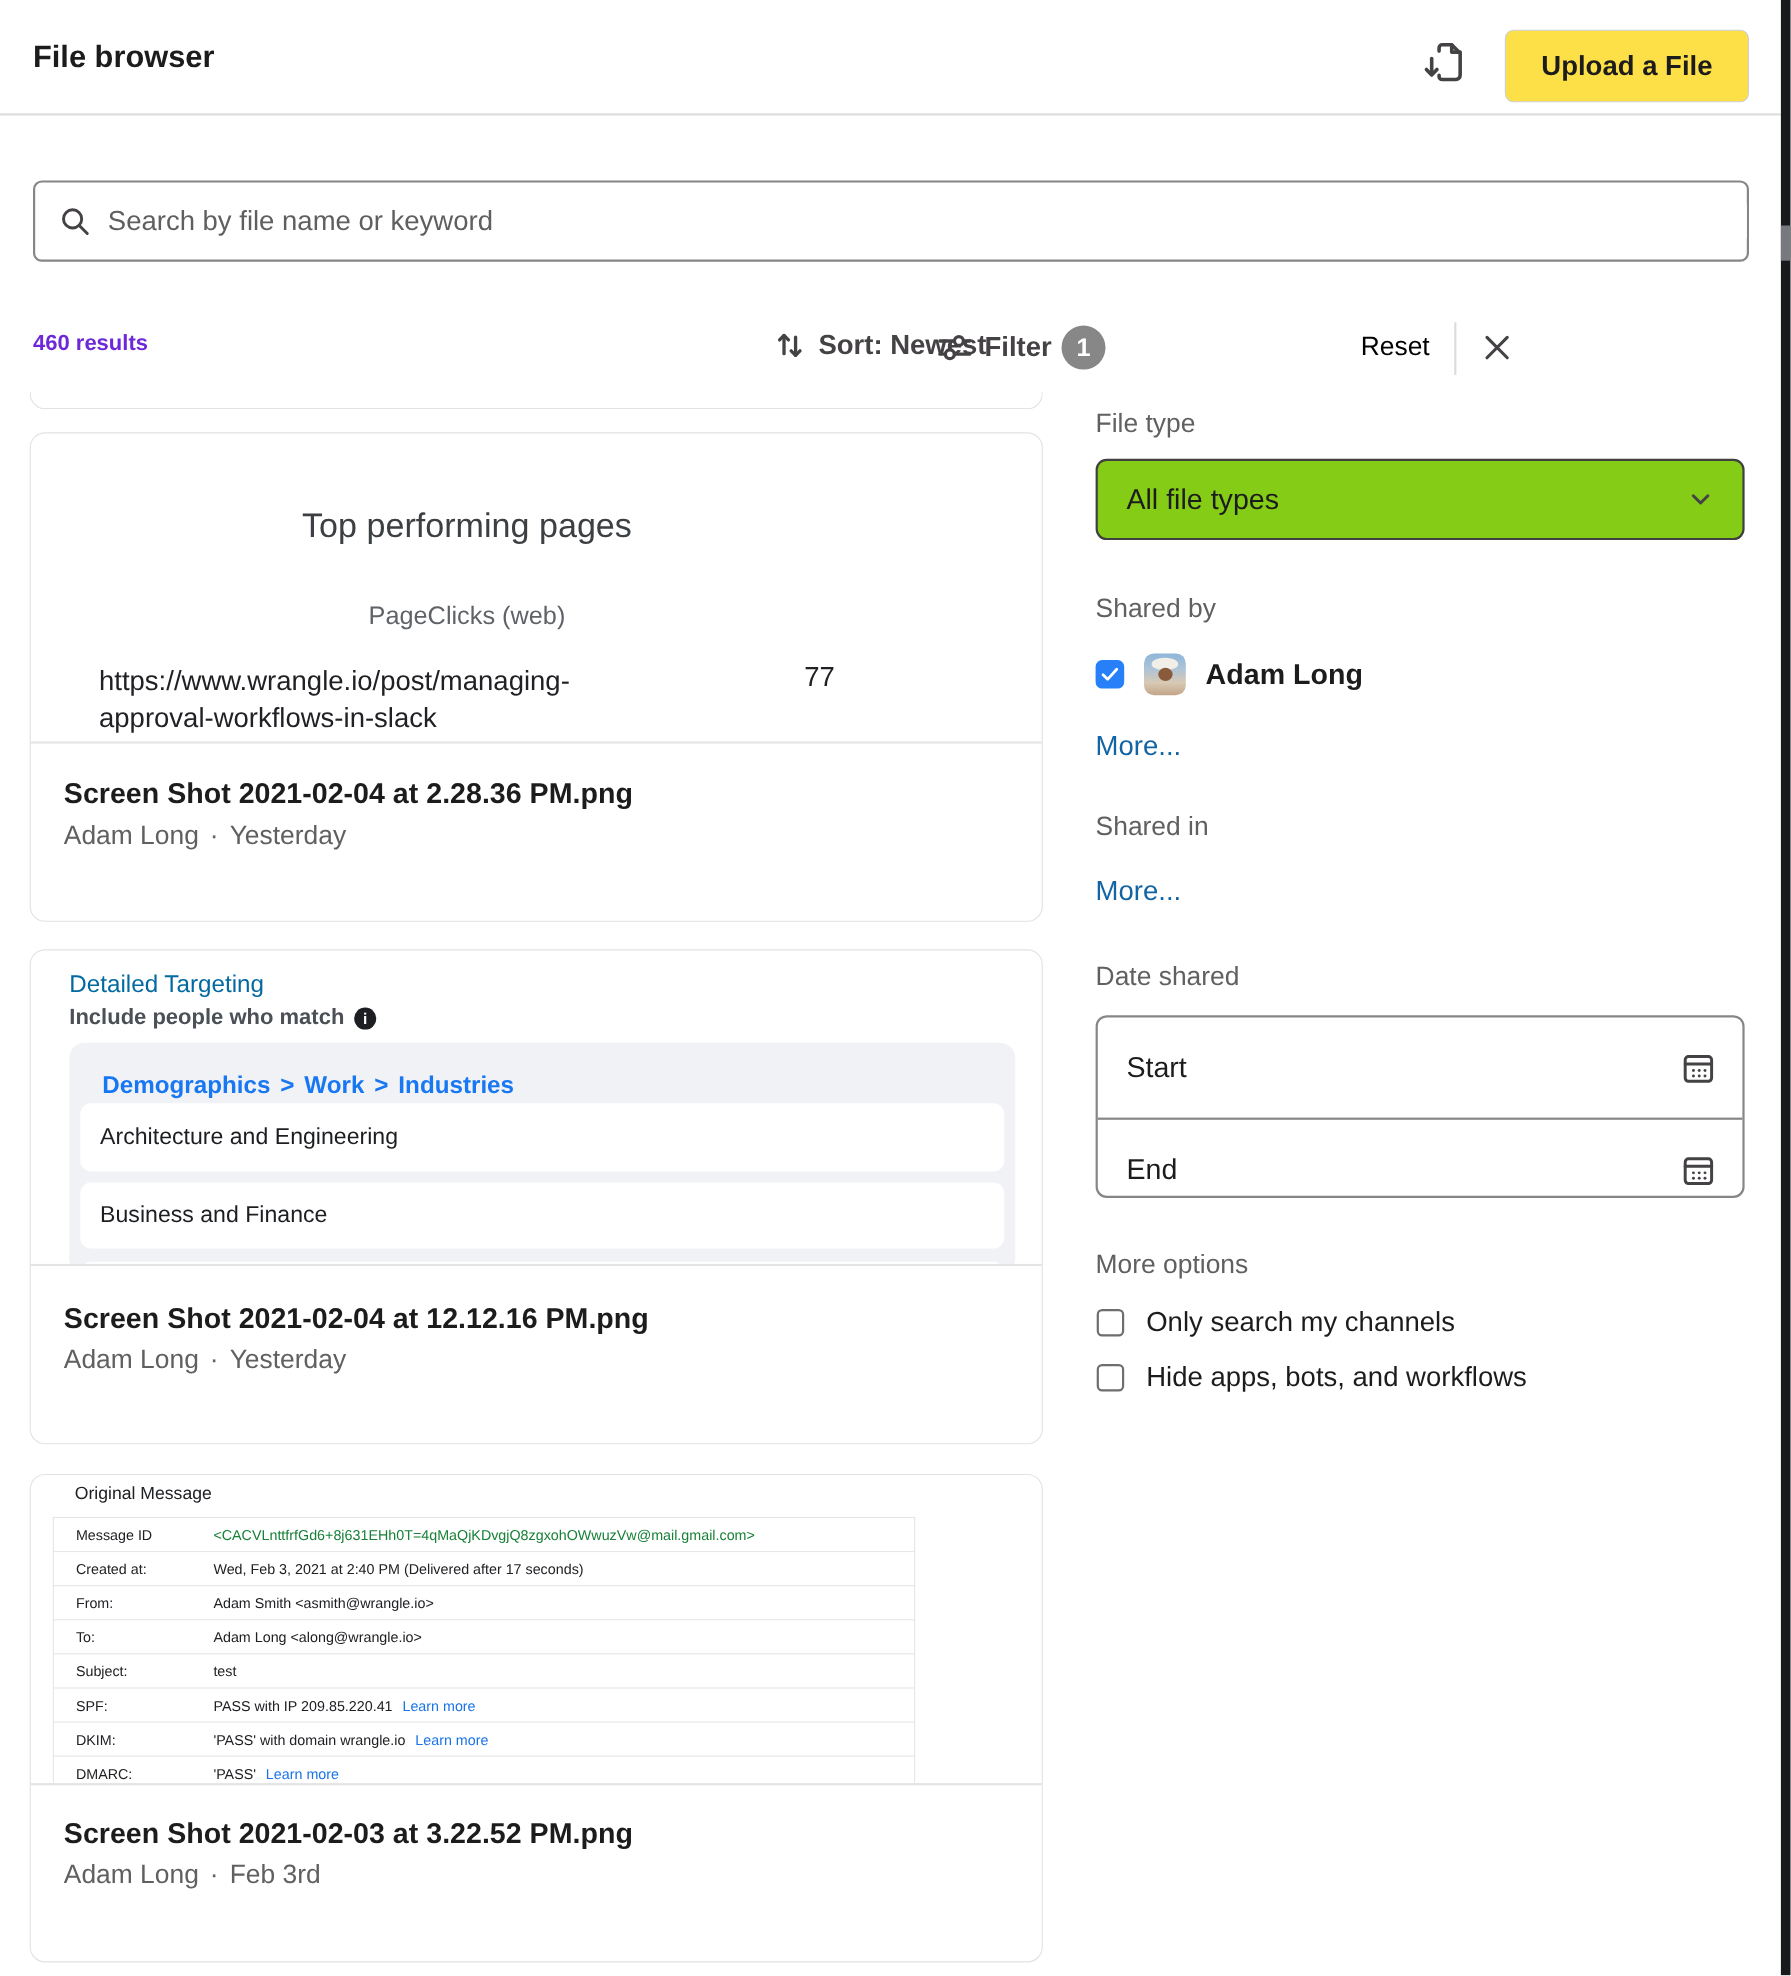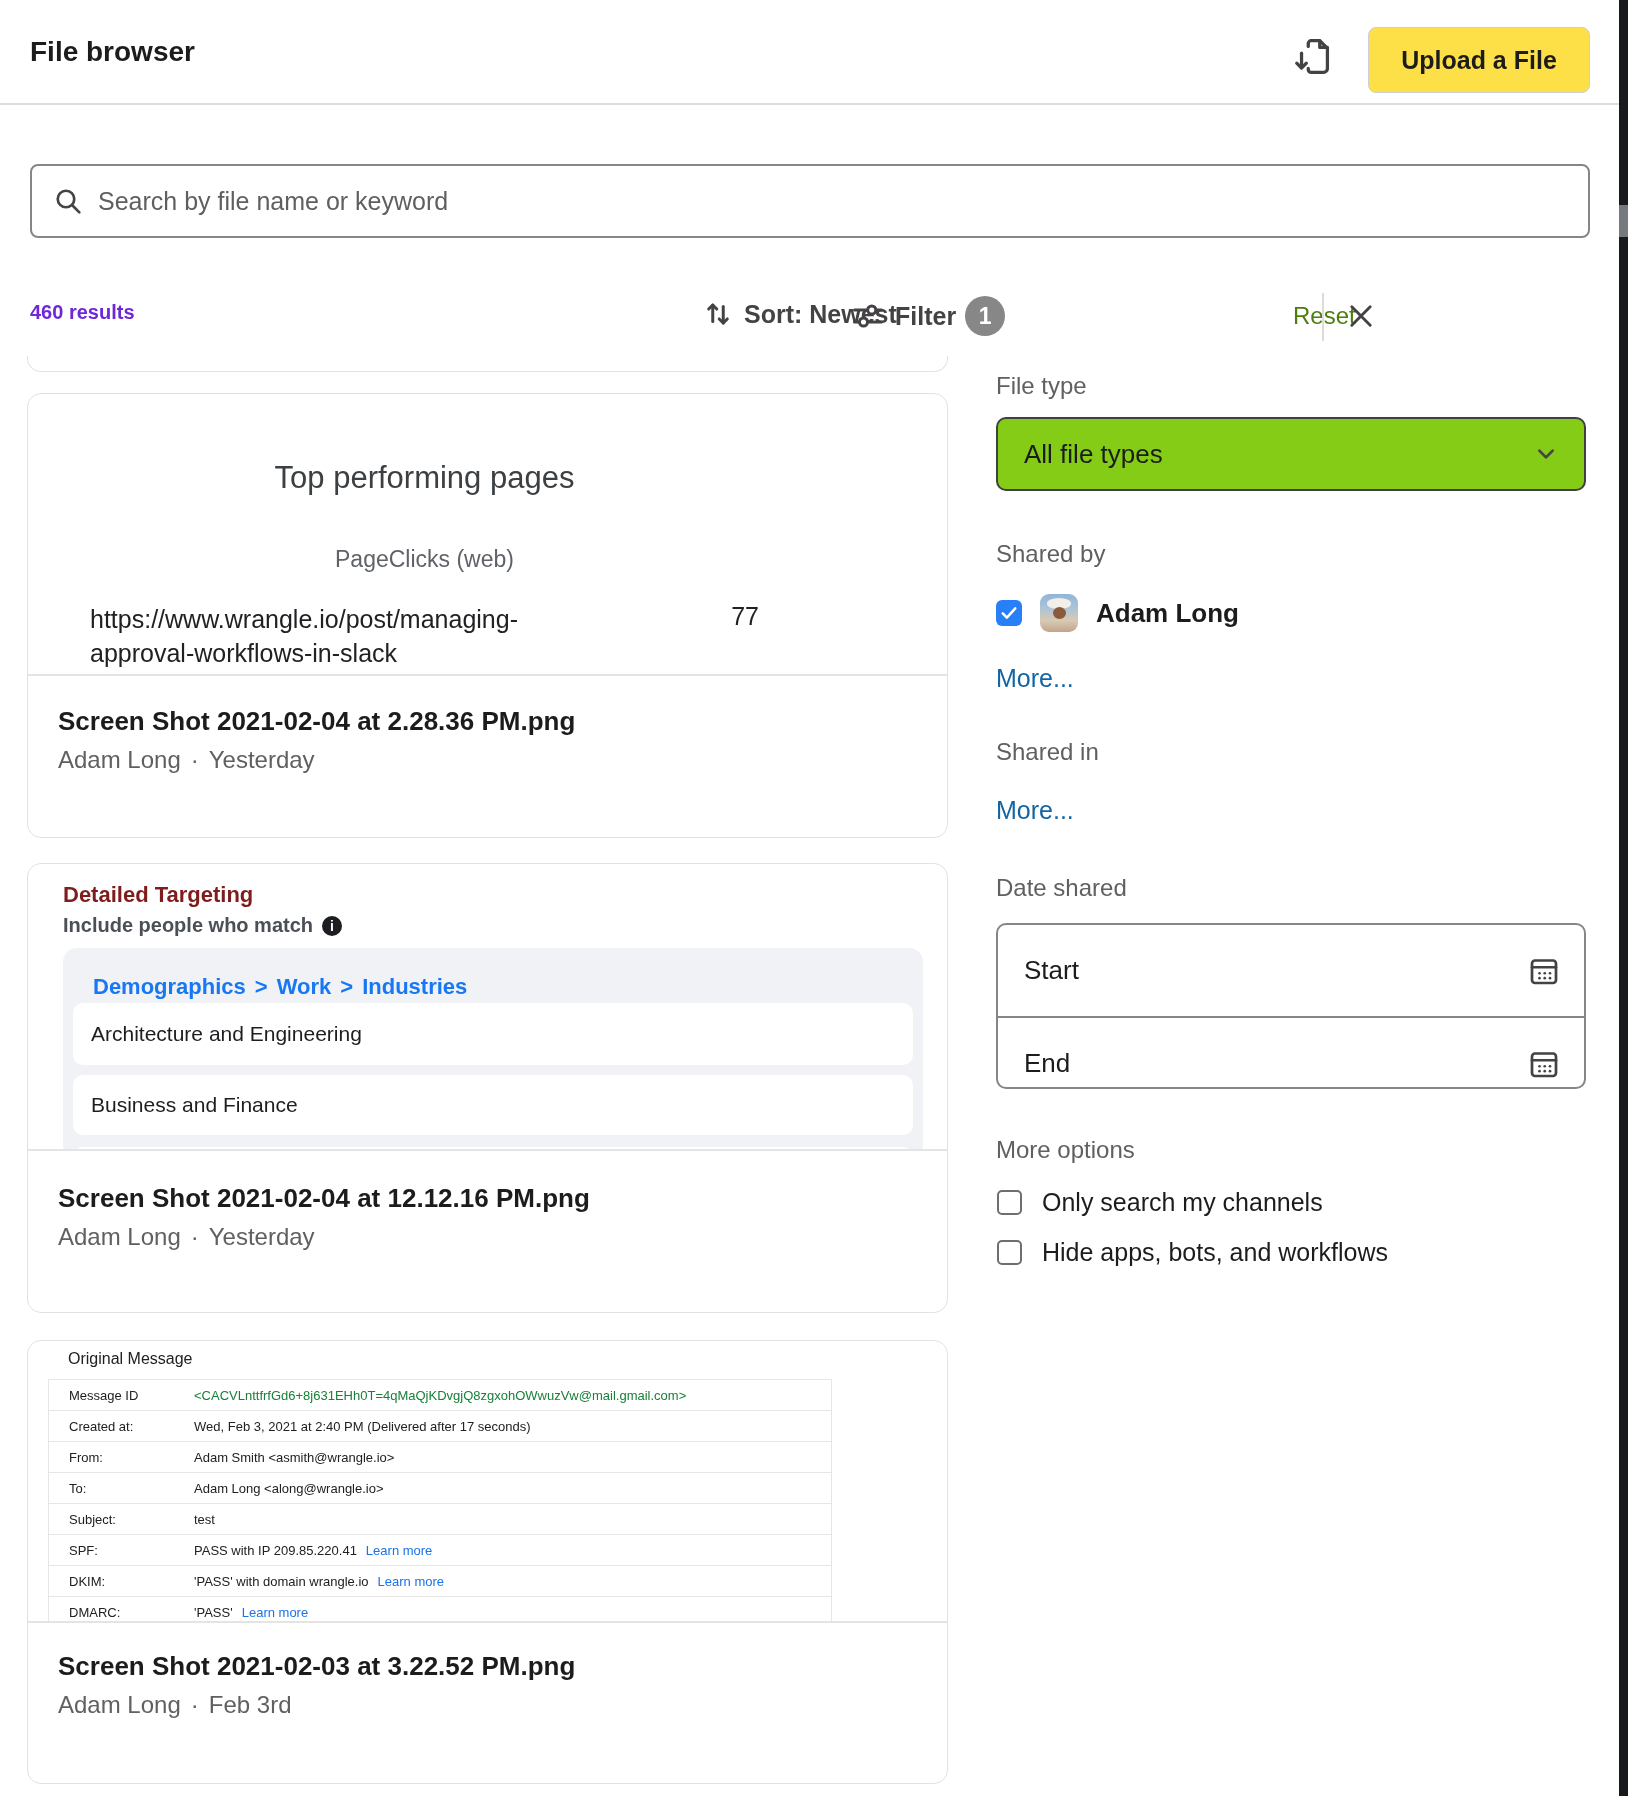--- a/index.html
+++ b/index.html
@@ -23,21 +23,21 @@
   .search-icon{margin-left:20px;display:flex;}
 
   
   .res-count{left:30px;top:301px;font-size:20px;font-weight:700;color:#6d28d9;}
   .sort-btn{left:700px;top:296px;display:flex;align-items:center;gap:8px;cursor:pointer;background:none;border:none;padding:0;}
   .sort-btn span{font-size:25px;font-weight:700;color:#454245;font-family:inherit;}
   .filter-btn{left:850px;top:296px;display:flex;align-items:center;gap:9px;cursor:pointer;background:none;border:none;padding:0;}
   .filter-btn span.flabel{font-size:25px;font-weight:700;color:#454245;font-family:inherit;}
   .filter-badge{width:40px;height:40px;border-radius:50%;background:#878787;color:#fff;font-size:23px;font-weight:700;
                 display:flex;align-items:center;justify-content:center;}
-  .reset-link{left:1293px;top:302px;font-size:24px;color:#4d7c0f;cursor:pointer;}
+  .reset-link{left:1237px;top:302px;font-size:24px;color:#000000;cursor:pointer;}
   .rb-divider{left:1322px;top:293px;width:2px;height:48px;background:#dcdcdc;}
   .close-btn{left:1342px;top:298px;width:38px;height:38px;display:flex;align-items:center;justify-content:center;cursor:pointer;background:none;border:none;}
 
   
   .card-sliver{left:27px;top:356px;width:921px;height:16px;background:#fff;
                border:1.5px solid #e2e2e2;border-top:none;border-radius:0 0 14px 14px;box-sizing:border-box;}
   .card{position:absolute;left:27px;width:921px;background:#fff;border:1.5px solid #e2e2e2;border-radius:14px;
         box-sizing:border-box;cursor:pointer;}
   .card1{top:393px;height:445px;}
   .card2{top:863px;height:450px;}
@@ -54,21 +54,21 @@
   
   .p1-inner{position:absolute;left:62px;right:188px;top:0;height:280px;}
   .p1-title{position:absolute;top:66px;left:0;right:0;text-align:center;font-size:31px;color:#3c4043;}
   .p1-head{position:absolute;top:152px;left:0;right:0;display:flex;justify-content:center;
            font-size:23px;color:#5f6368;}
   .p1-row{position:absolute;top:208px;left:0;right:0;display:flex;justify-content:space-between;}
   .p1-url{width:500px;font-size:25px;line-height:34px;color:#202124;overflow-wrap:anywhere;}
   .p1-clicks{font-size:25px;color:#202124;font-weight:500;}
 
   
-  .dt-title{position:absolute;left:35px;top:18px;font-size:22px;font-weight:700;color:#7f1d1d;}
+  .dt-title{position:absolute;left:35px;top:18px;font-size:22px;font-weight:400;color:#0369a1;}
   .dt-sub{position:absolute;left:35px;top:50px;font-size:20px;font-weight:700;color:#4b4f56;
           display:flex;align-items:center;gap:9px;}
   .info-icon{width:20px;height:20px;border-radius:50%;background:#1c1e21;color:#fff;font-size:14px;font-weight:700;
              display:inline-flex;align-items:center;justify-content:center;}
   .dt-box{position:absolute;left:35px;top:84px;width:860px;height:210px;background:#f0f2f5;border-radius:14px;}
   .dt-bc{position:absolute;left:30px;top:26px;font-size:22px;font-weight:600;color:#1877f2;}
   .dt-bc .sep{margin:0 9px;}
   .dt-row{position:absolute;left:10px;width:840px;background:#fff;border-radius:10px;
           display:flex;align-items:center;padding-left:18px;box-sizing:border-box;
           font-size:21px;color:#1c1e21;}

